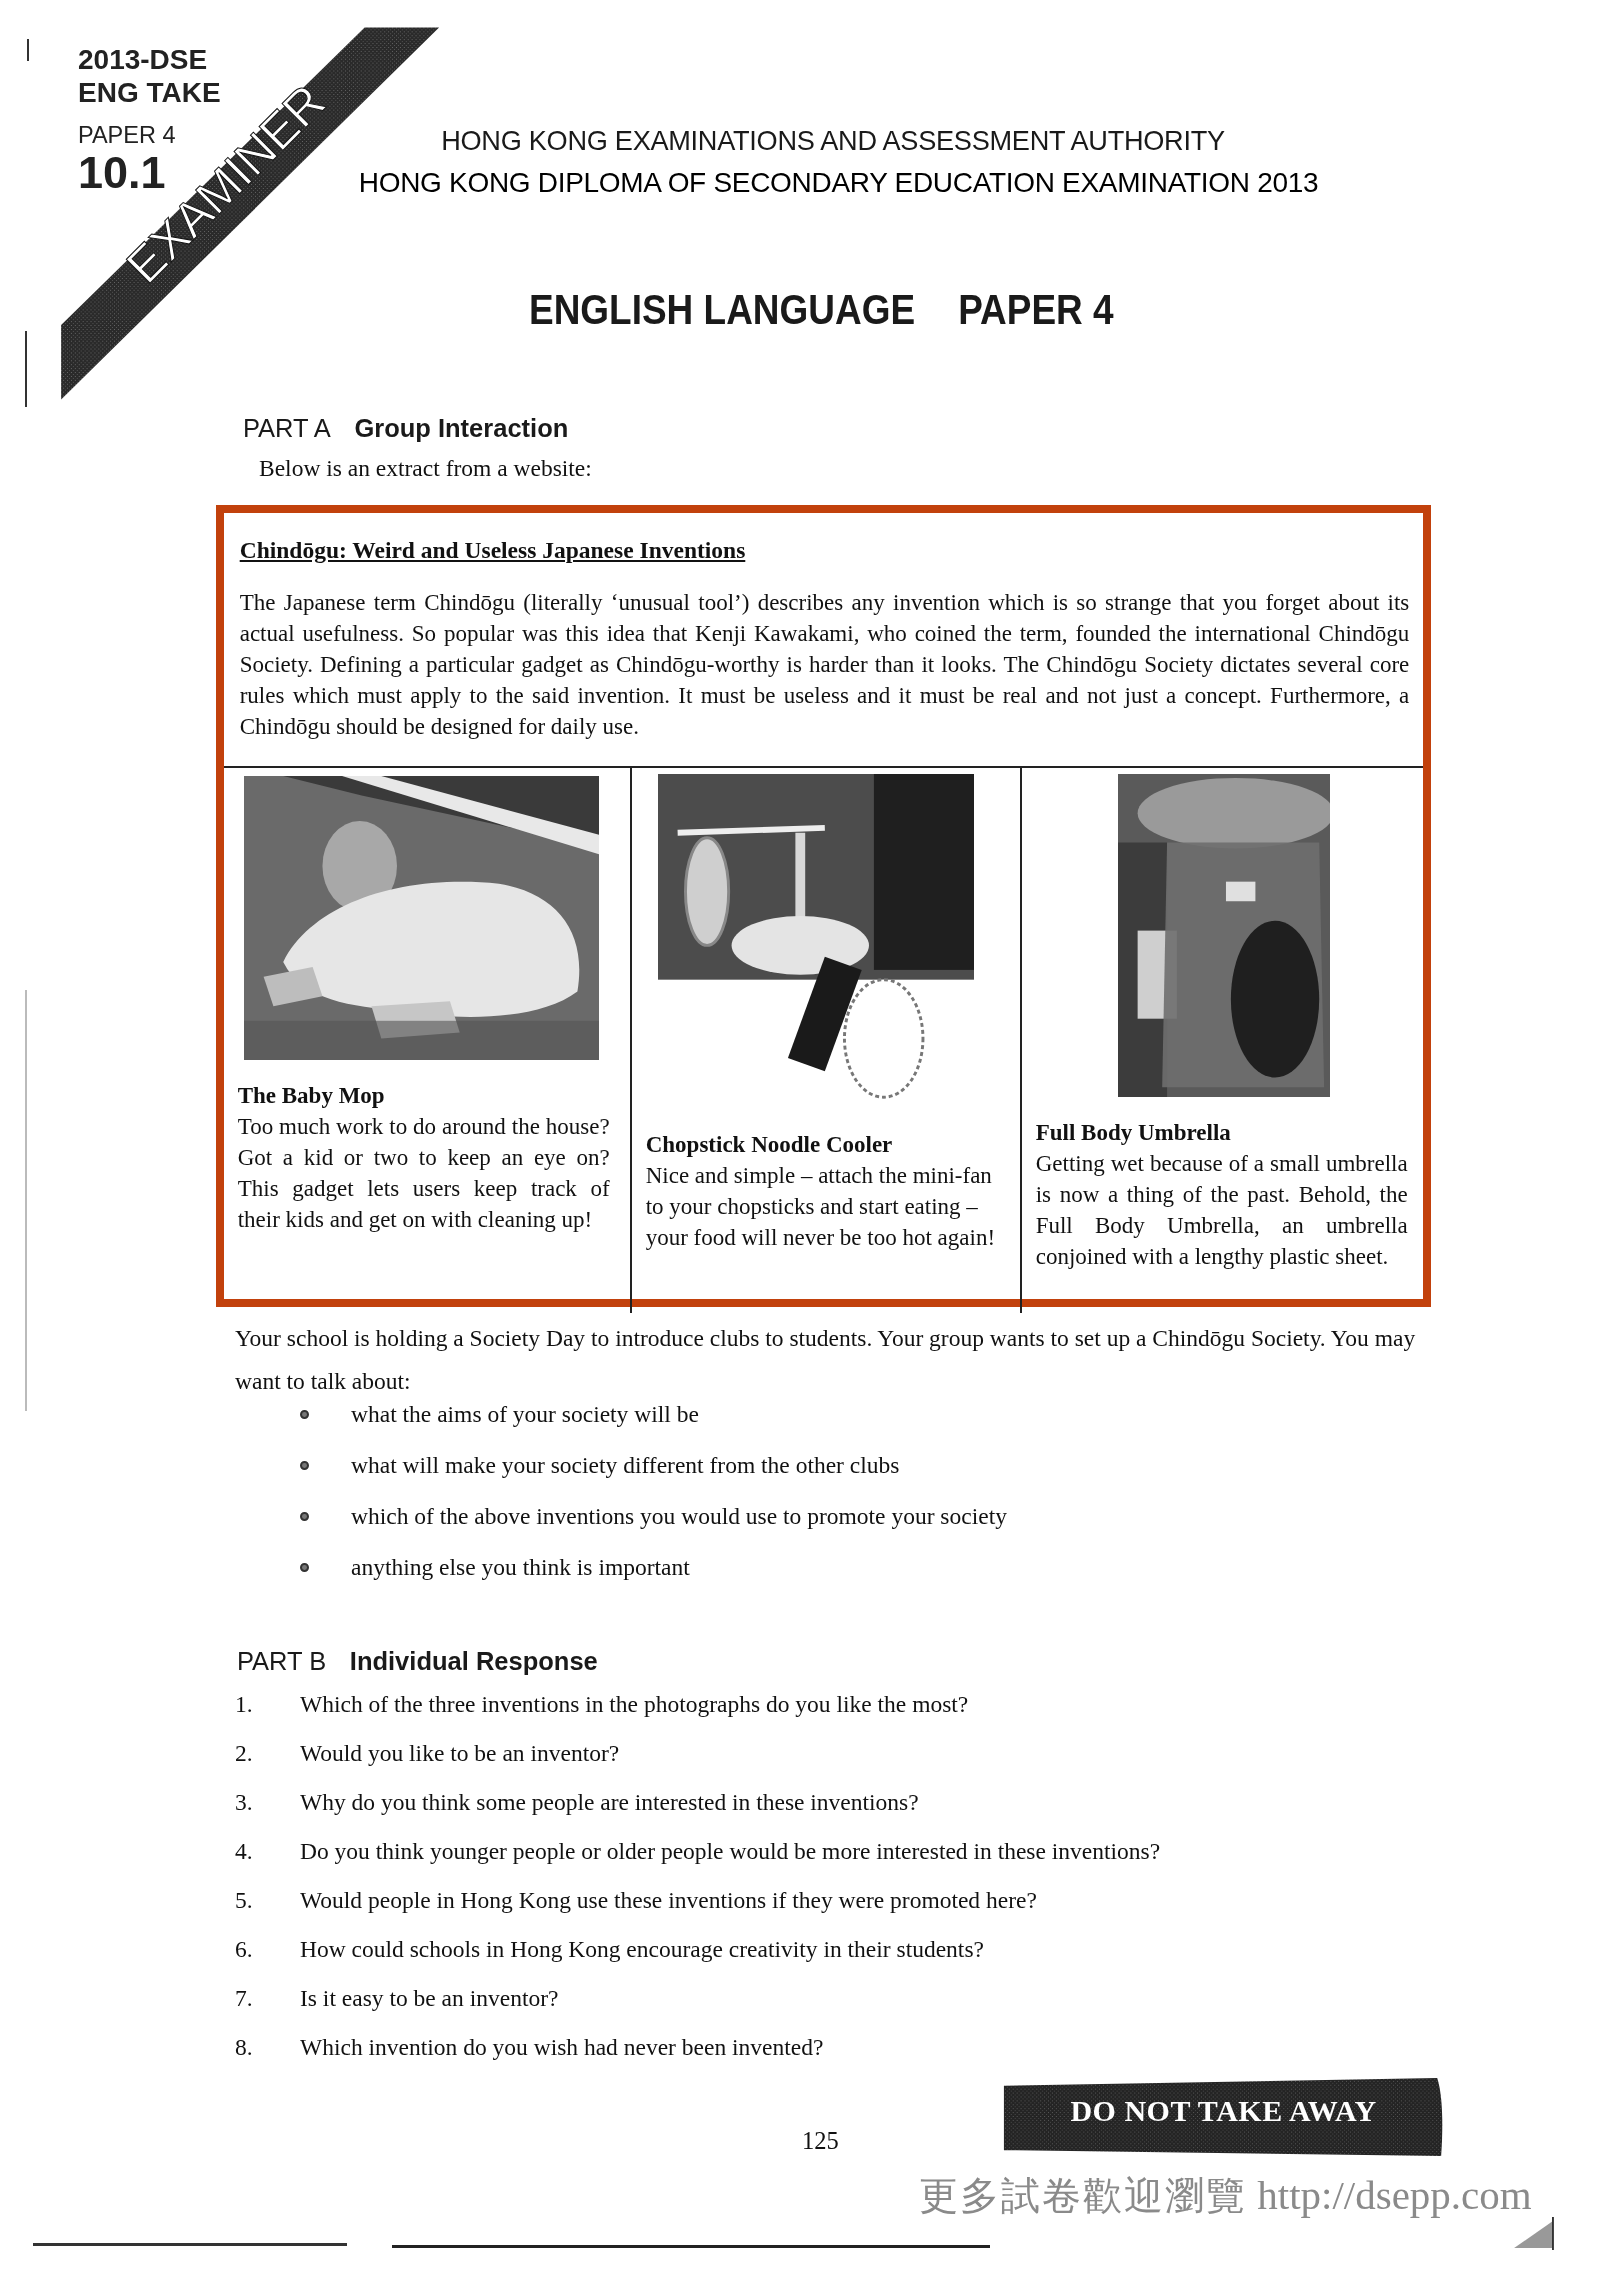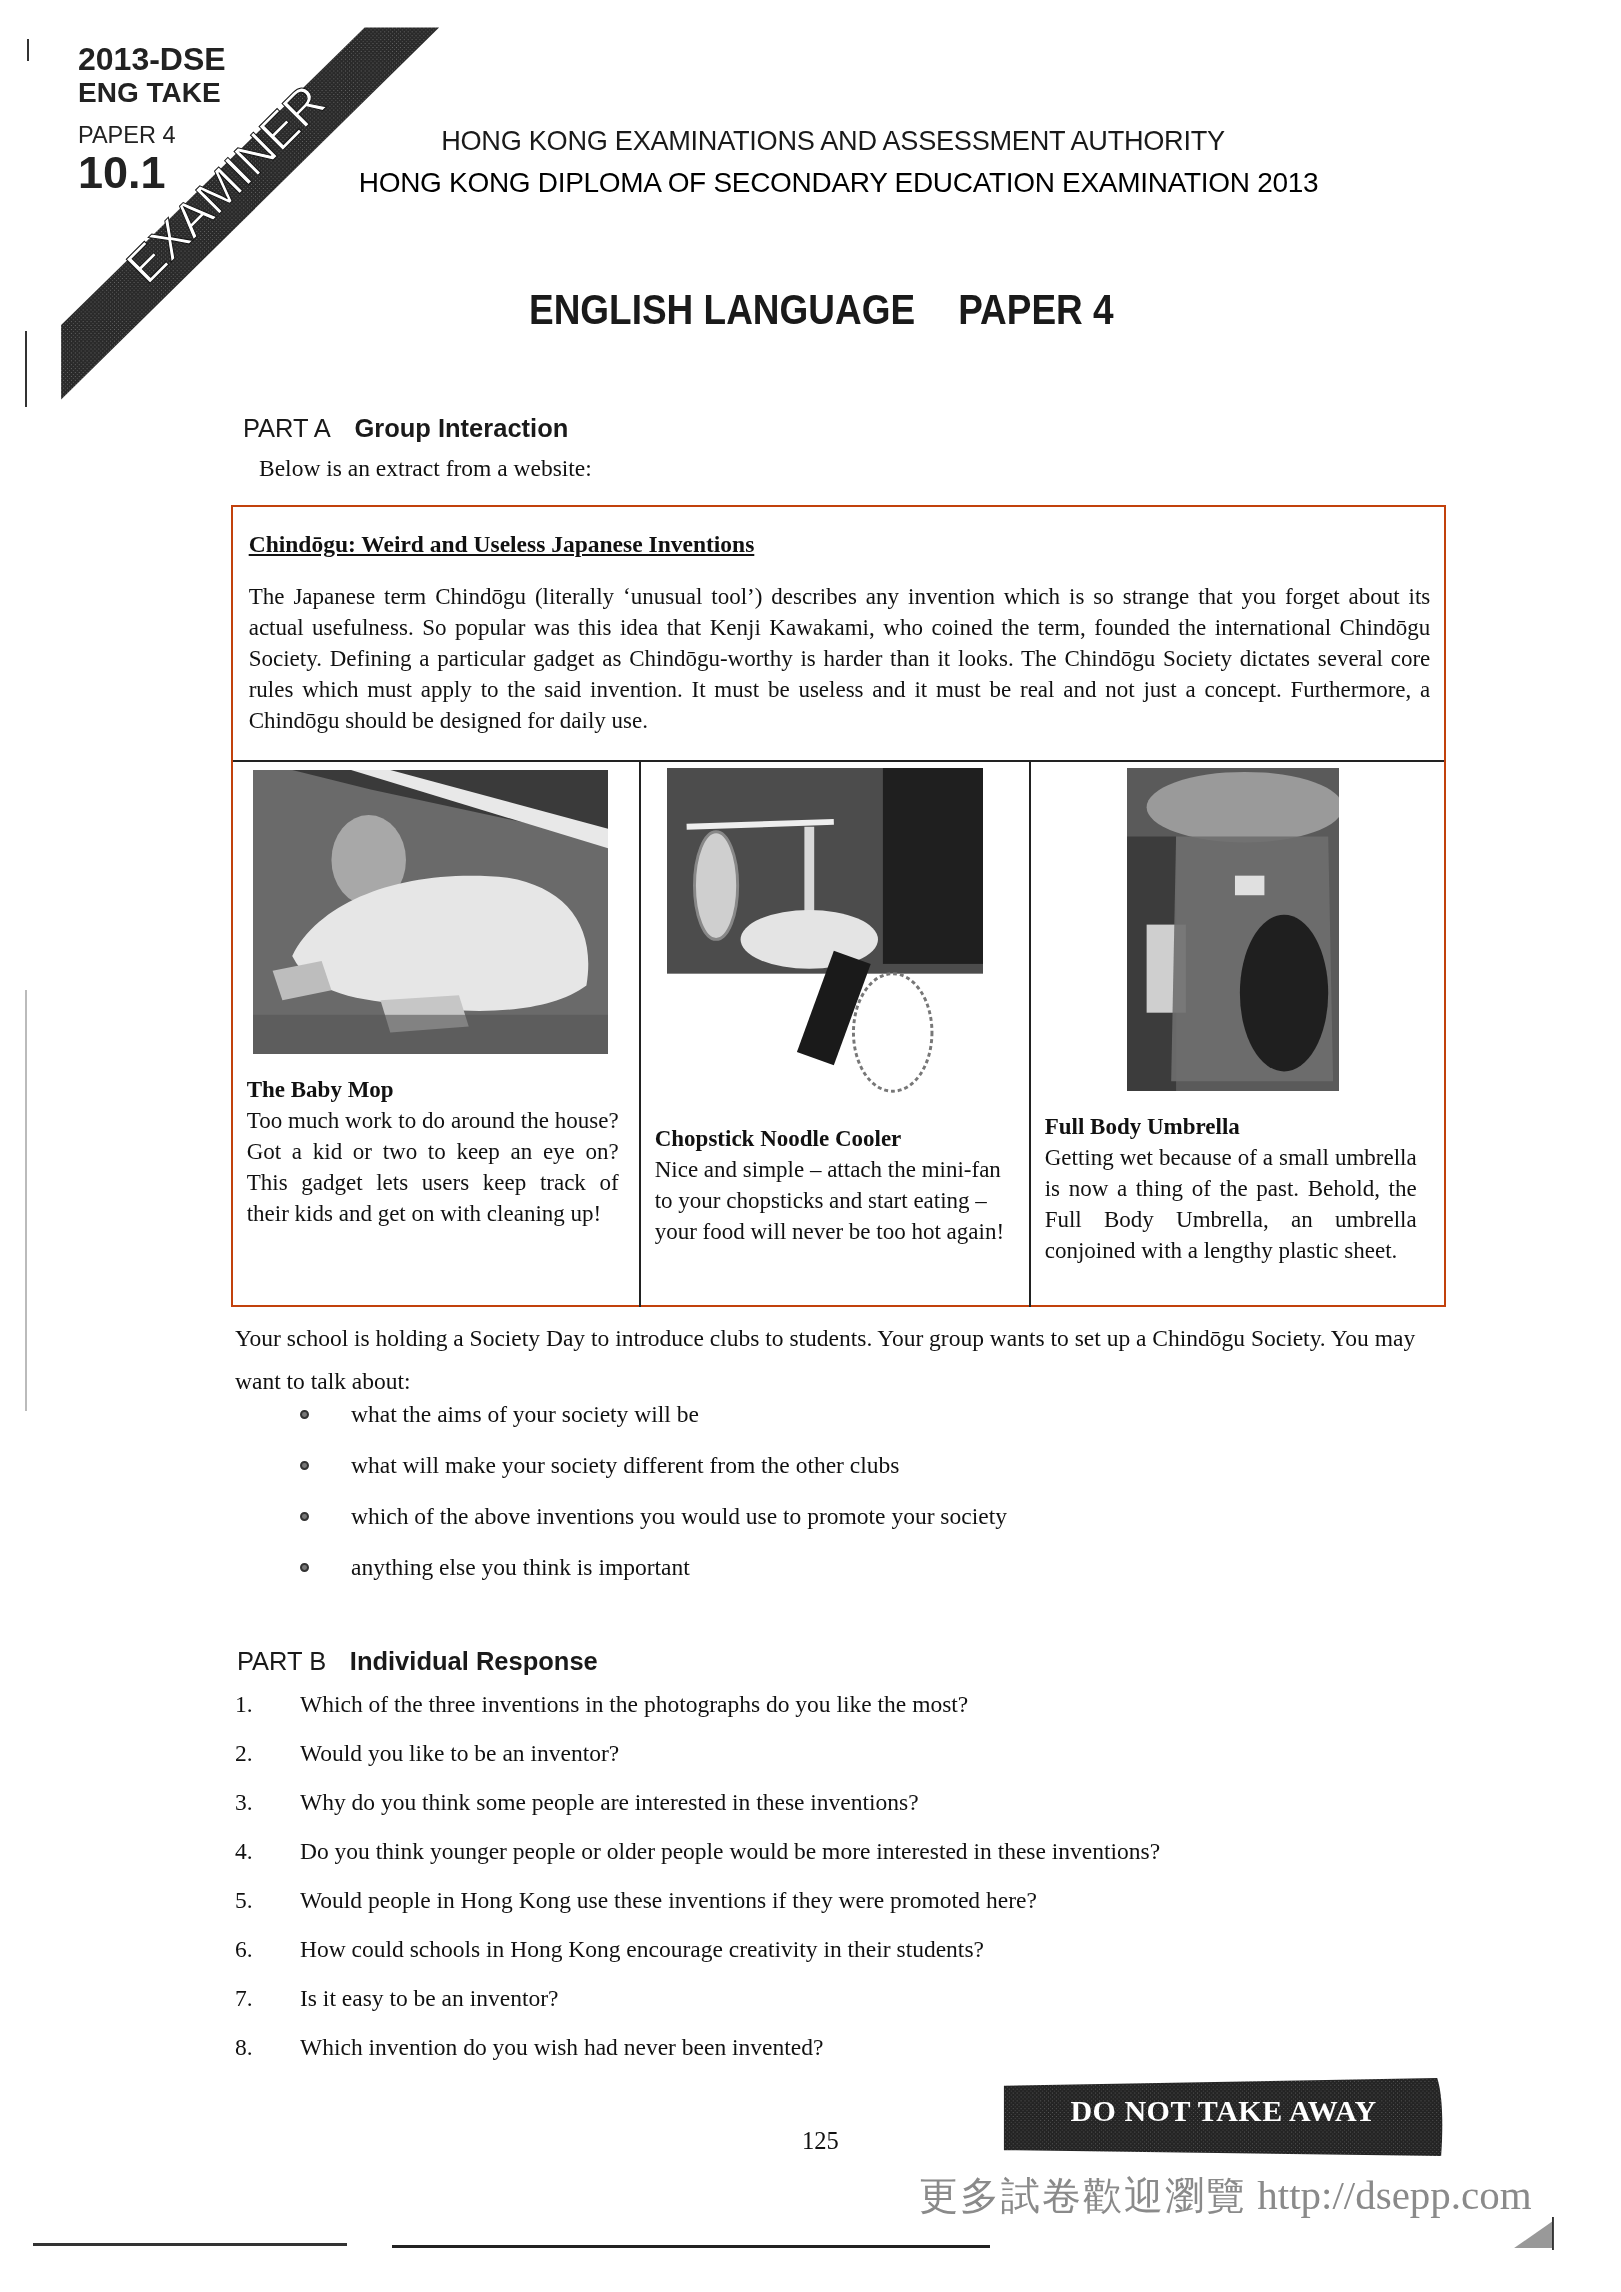--- a/index.html
+++ b/index.html
@@ -4,41 +4,41 @@
 <style>
   * { box-sizing: border-box; margin: 0; padding: 0; }
   html, body { width: 1621px; height: 2293px; background: #ffffff; overflow: hidden; }
   body { position: relative; font-family: "Liberation Serif", serif; color: #111; }
 
   
   .scanmark { position: absolute; background: #333; }
 
   
   .code-block { position: absolute; left: 78px; top: 43px; font-family: "Liberation Sans", sans-serif; color: #222; }
-  .code-year { font-size: 32px; font-weight: bold; line-height: 33px; }
+  .code-year { font-size: 28px; font-weight: bold; line-height: 33px; }
   .code-subj { font-size: 28px; font-weight: bold; line-height: 33px; }
   .code-paper { font-size: 23.5px; line-height: 29px; margin-top: 11.8px; }
   .code-num { font-size: 45px; font-weight: bold; line-height: 45px; }
 
   .ribbon { position: absolute; left: 0; top: 0; width: 510px; height: 421px; }
 
   .authority { position: absolute; left: 294px; top: 125px; width: 1078px; text-align: center; font-family: "Liberation Sans", sans-serif; font-size: 28px; color: #1a1a1a; letter-spacing: -0.3px; transform: scaleX(0.97); }
   .exam-line { position: absolute; left: 319px; top: 167px; width: 1039px; text-align: center; font-family: "Liberation Sans", sans-serif; font-size: 28px; color: #000000; letter-spacing: -0.3px; }
 
   .paper-title { position: absolute; left: 529px; top: 286px; font-family: "Liberation Sans", sans-serif; font-size: 42px; font-weight: bold; color: #1a1a1a; transform: scaleX(0.88); transform-origin: left; letter-spacing: 0px; }
   .paper-title .gap { display: inline-block; width: 49px; }
 
   .part-head { position: absolute; font-family: "Liberation Sans", sans-serif; font-size: 25.5px; color: #1a1a1a; }
   .part-head .lbl { font-weight: normal; margin-right: 23.5px; }
   .part-head .ttl { font-weight: bold; }
 
   .intro { position: absolute; left: 259px; top: 455px; font-size: 23.5px; text-align: right; }
 
   
-  .extract { position: absolute; left: 231px; top: 505px; width: 1215px; height: 802px; border: 2px solid #c2410c; }
+  .extract { position: absolute; left: 216px; top: 505px; width: 1215px; height: 802px; border: 8px solid #c2410c; }
   .extract-top { position: absolute; left: 0; top: 0; width: 100%; height: 255px; border-bottom: 2px solid #222; padding: 23.5px 13.7px 0 15.7px; }
   .extract-title { font-size: 23.5px; font-weight: bold; text-decoration: underline; margin-bottom: 23.5px; display: inline-block; }
   .extract-body { font-size: 23px; line-height: 31px; text-align: justify; text-align-last: left; }
 
   .cols { position: absolute; left: 0; top: 255px; width: 100%; height: 545px; display: flex; }
   .col { position: relative; height: 100%; }
   .col + .col { border-left: 2px solid #222; }
   .col-1 { width: 406px; }
   .col-2 { width: 390px; }
   .col-3 { flex: 1; }

